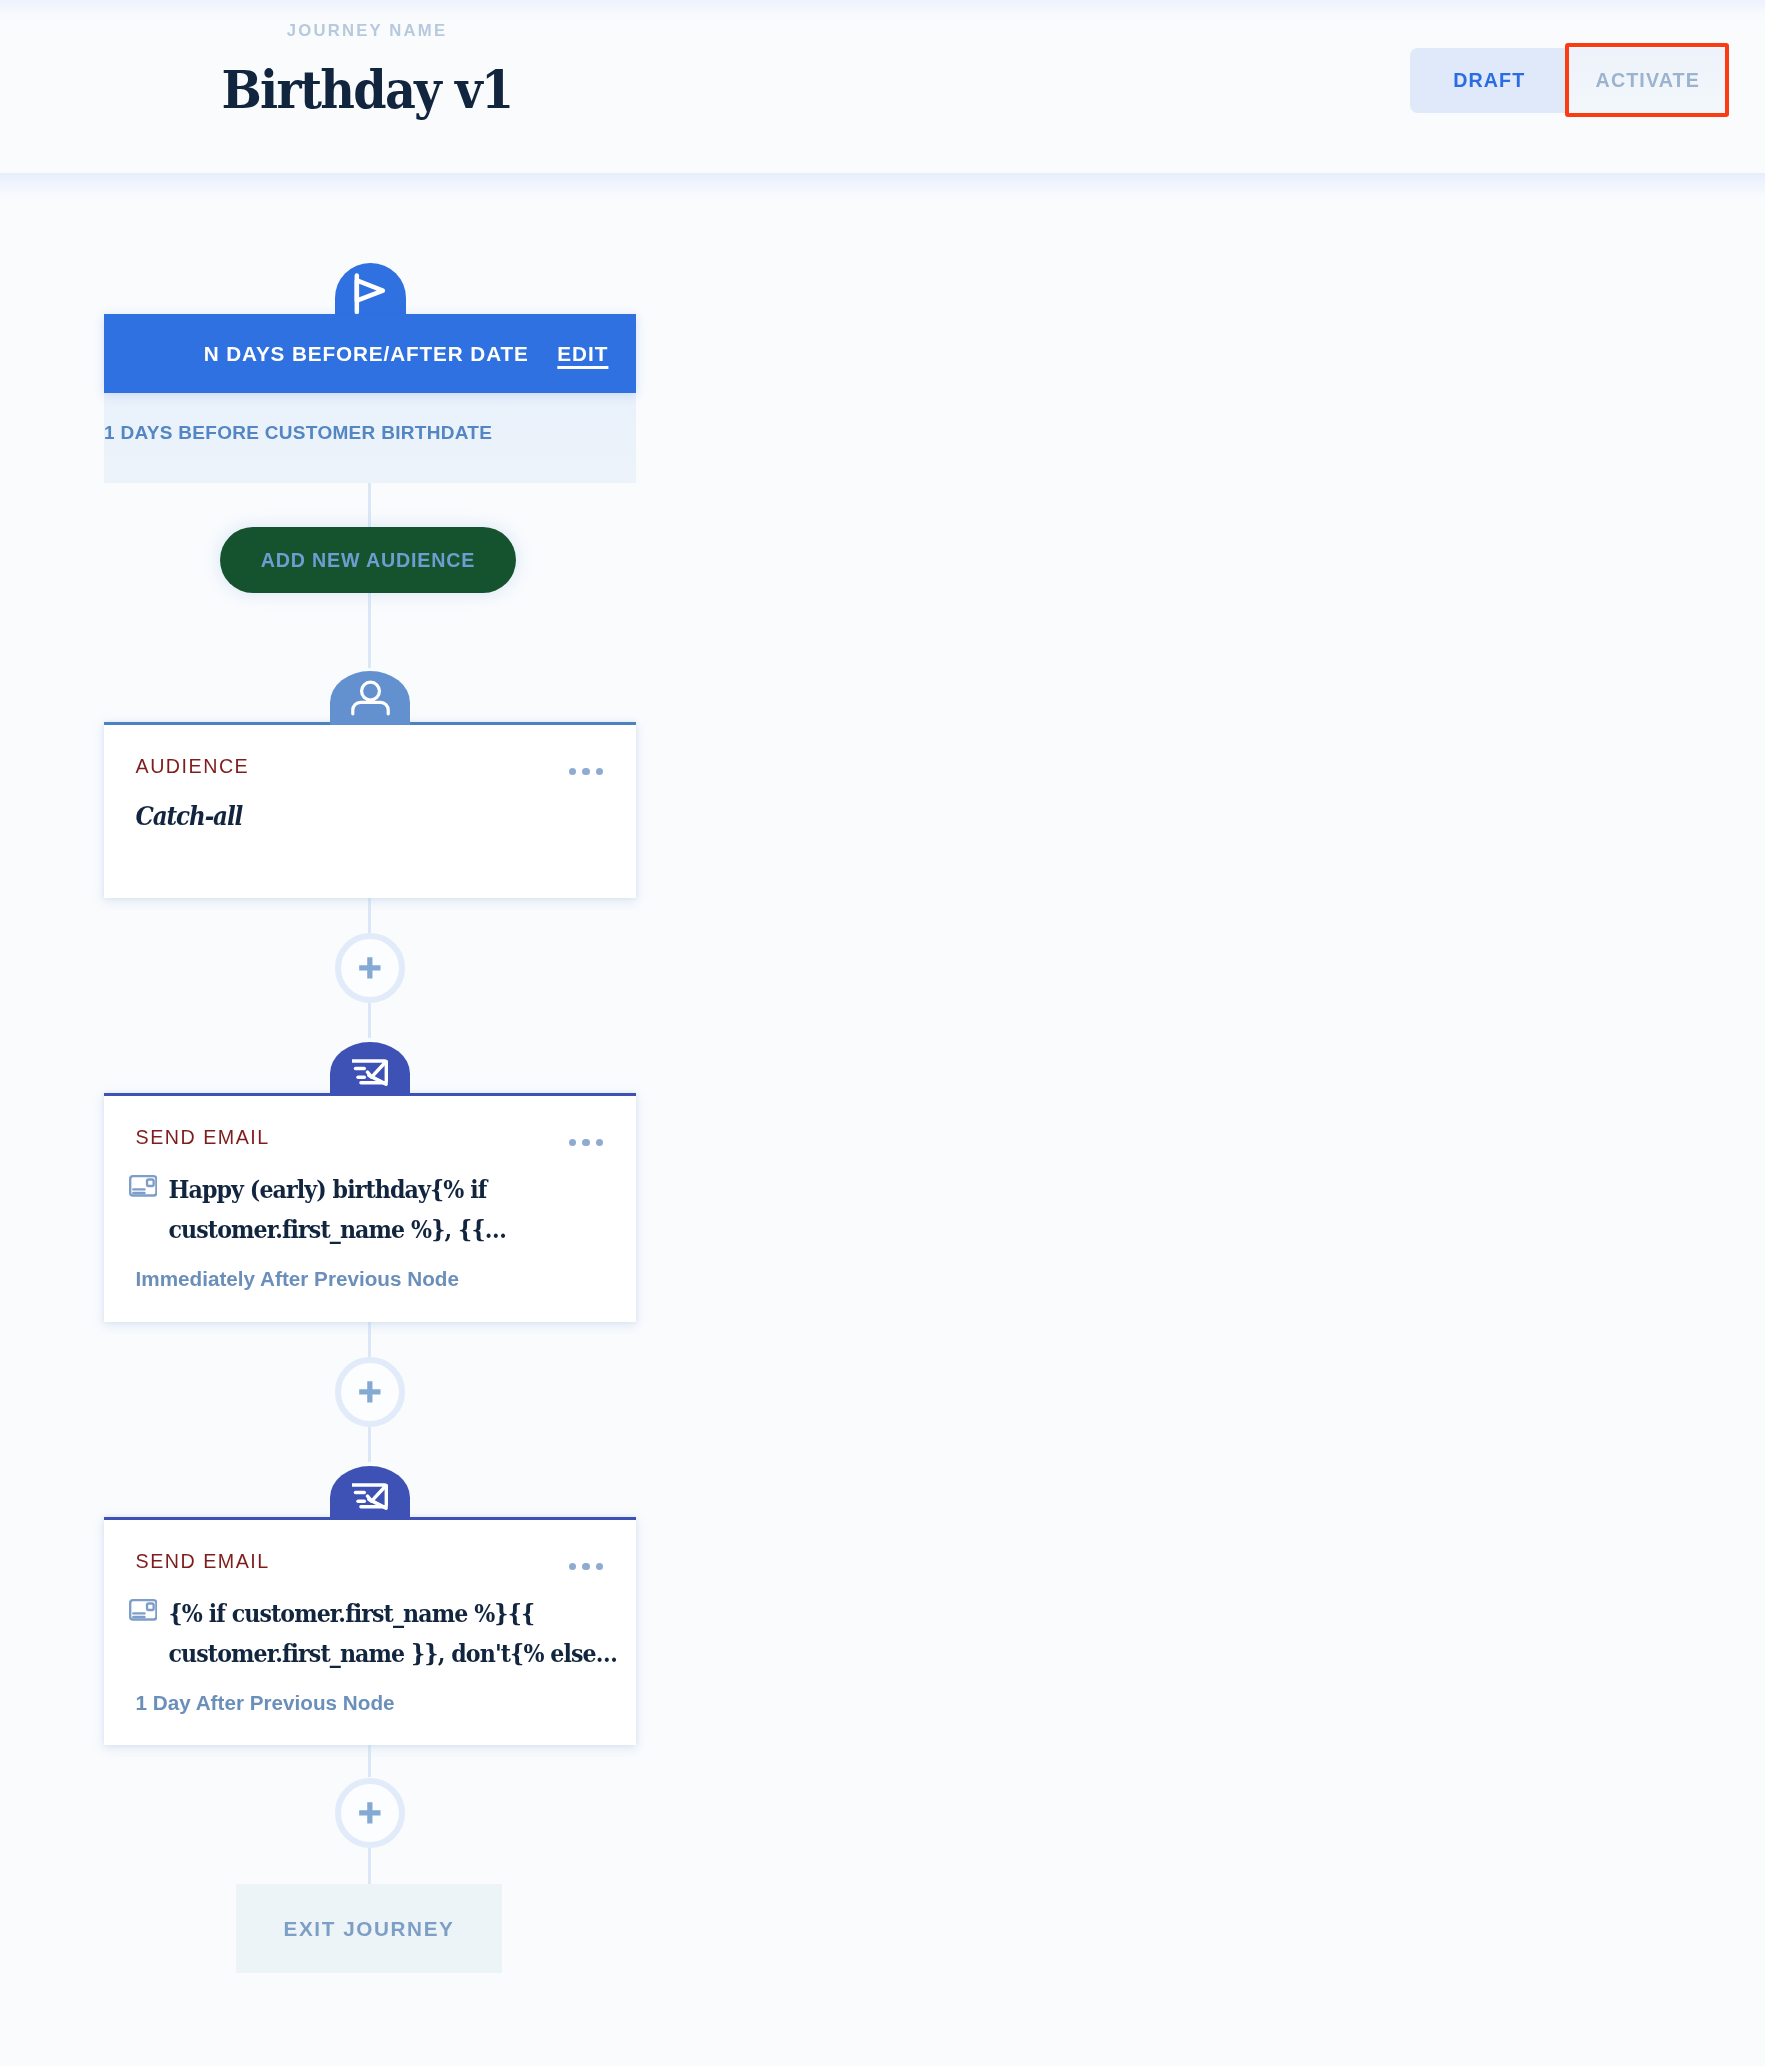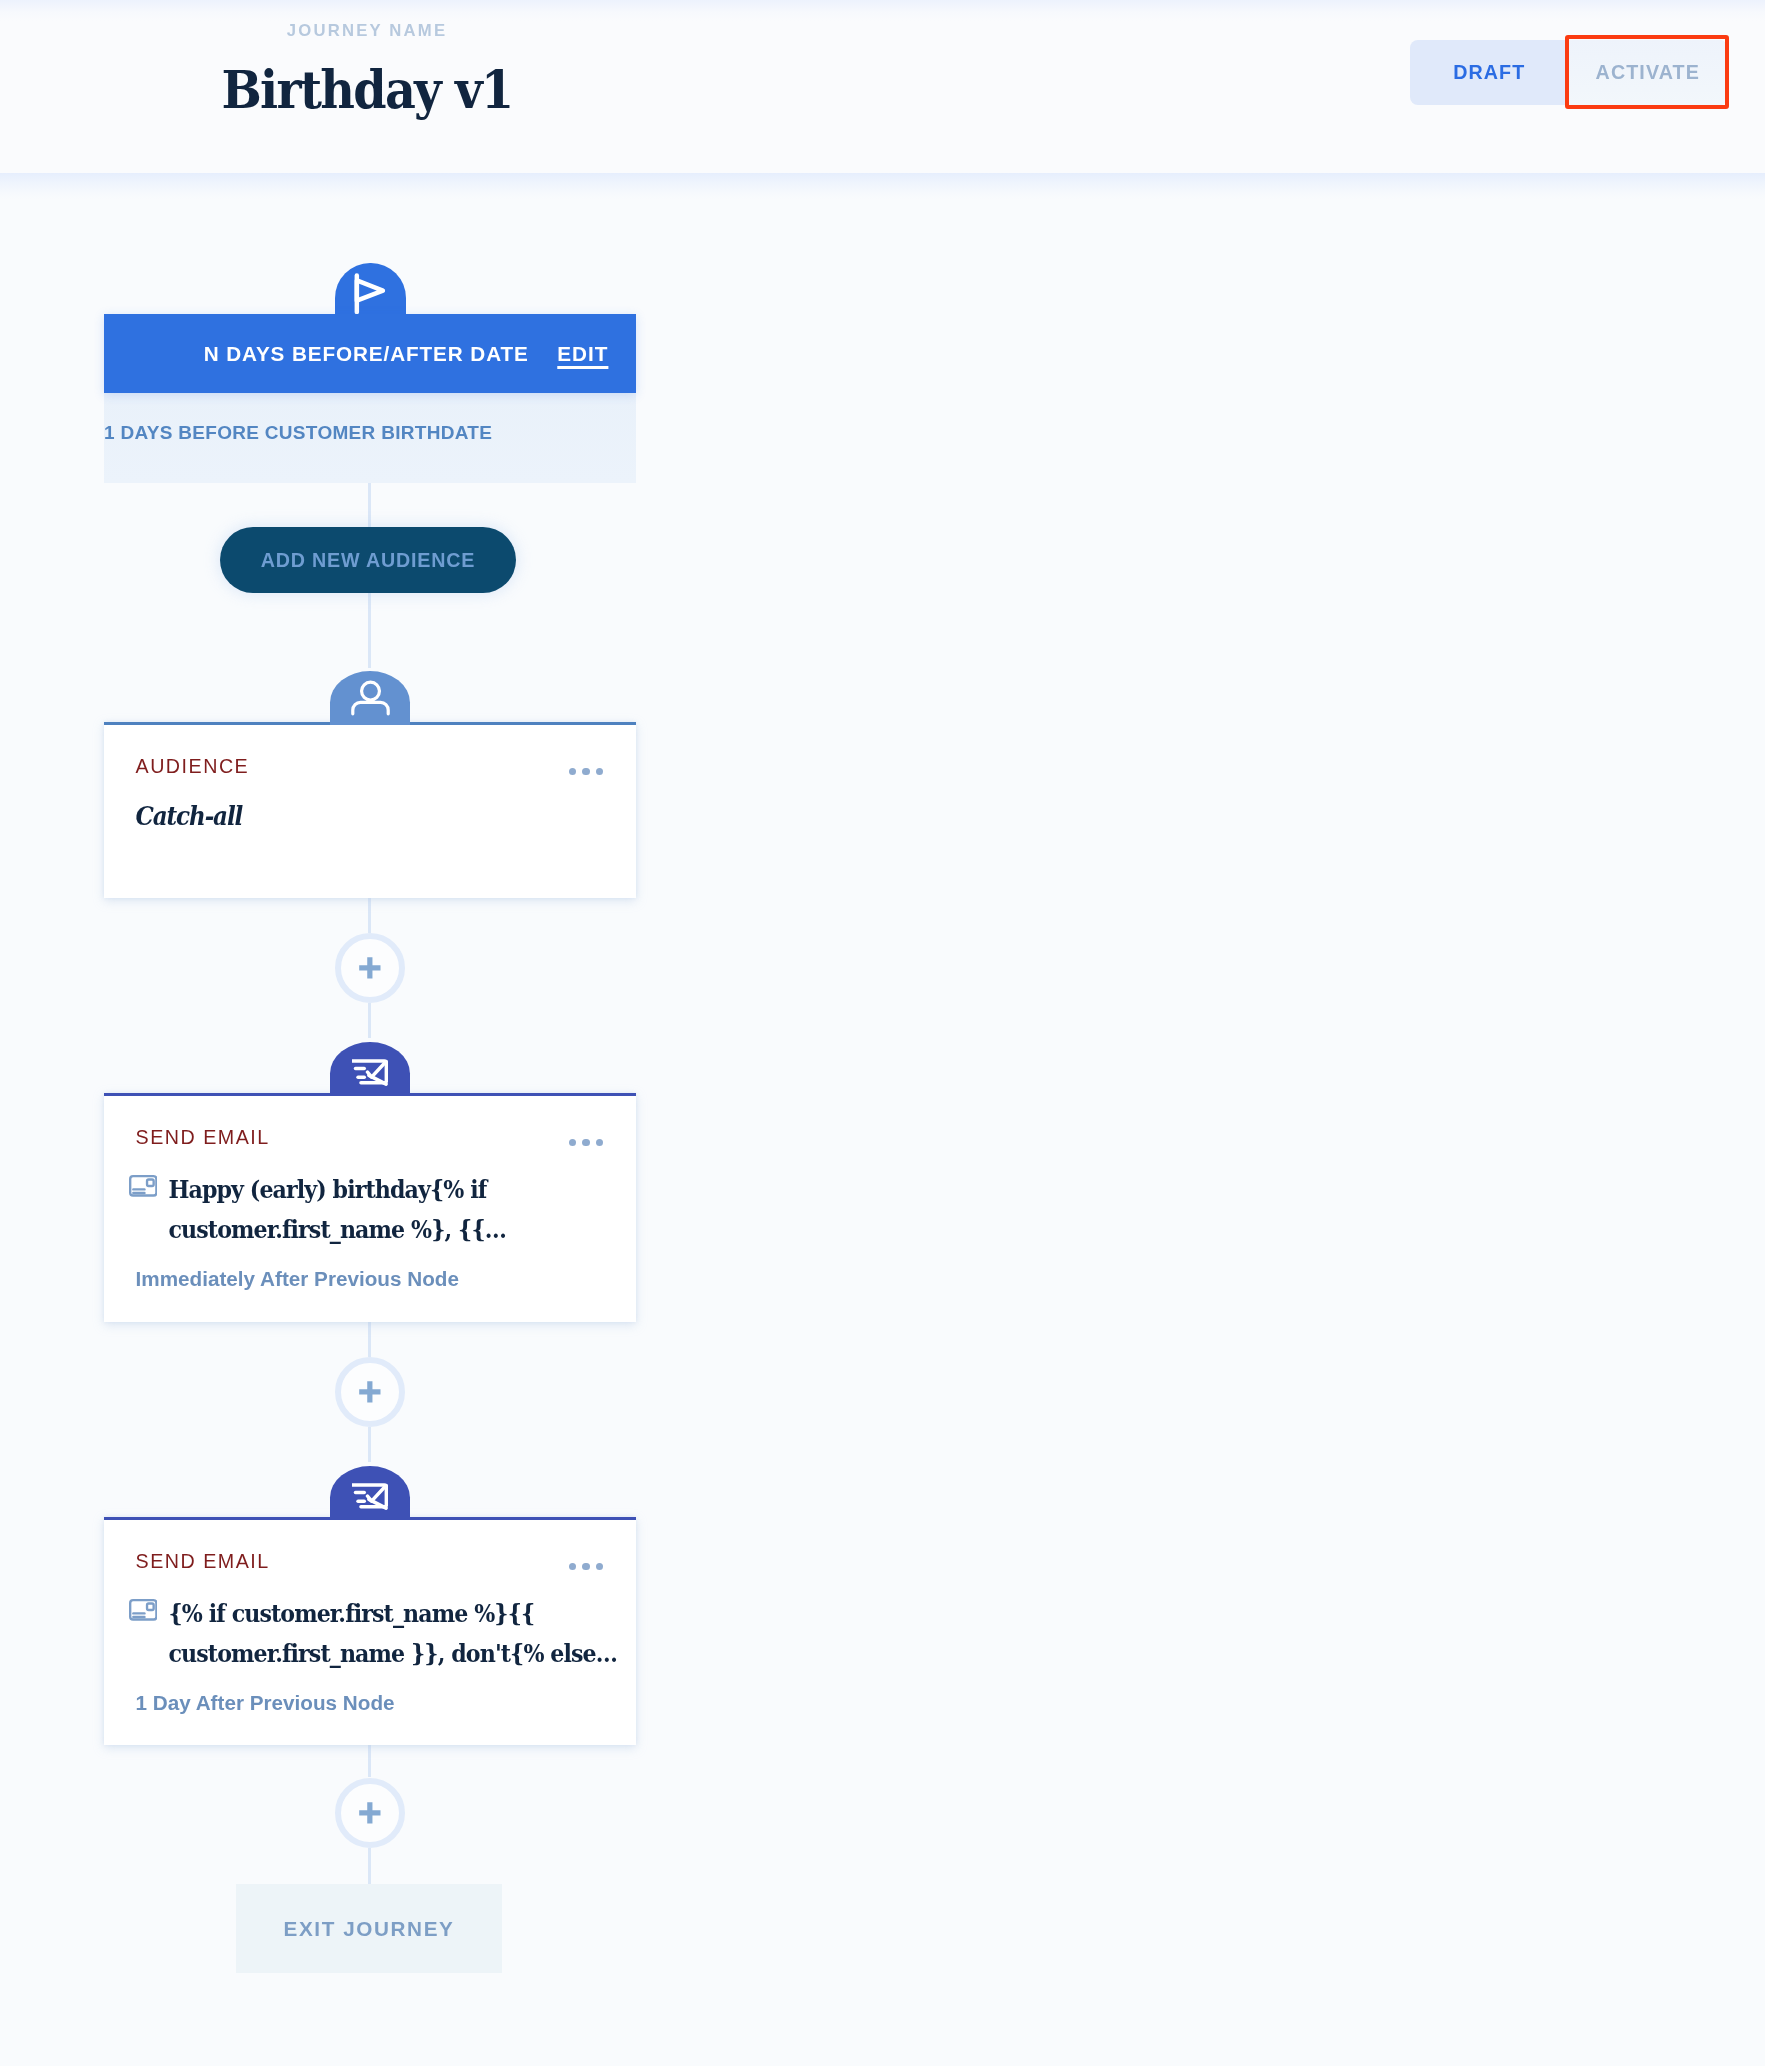--- a/index.html
+++ b/index.html
@@ -28,21 +28,21 @@
     font-size:16.7px; font-weight:bold; letter-spacing:2.2px;
     color:#b7c9de;
   }
   .jtitle {
     margin-top:17.7px;
     font-family:"DejaVu Serif Condensed","DejaVu Serif", serif;
     font-size:53px; font-weight:bold; letter-spacing:-1.7px;
     color:#11253f;
   }
 
-  .toggle-wrap { position:absolute; left:1410px; top:40px; width:317px; height:65px; }
+  .toggle-wrap { position:absolute; left:1410px; top:48px; width:317px; height:65px; }
   .toggle {
     position:absolute; inset:0;
     background:#e0e9fa; border-radius:7.9px;
     display:flex;
   }
   .tg-btn {
     flex:1 1 50%;
     display:flex; align-items:center; justify-content:center;
     font-size:19.7px; font-weight:bold; letter-spacing:1.1px;
     background:transparent; border:0; cursor:pointer;
@@ -103,21 +103,21 @@
     padding-top:28.6px;
   }
   .trigger-detail {
     font-size:19px; font-weight:bold; letter-spacing:0.3px; color:#5386c2;
   }
 
   
   .pill {
     position:absolute; left:220px; top:358px;
     width:296px; height:66px; border-radius:33px;
-    background:#0c4a6e; box-shadow:0 0 15.8px rgba(175,204,240,0.45);
+    background:#14532d; box-shadow:0 0 15.8px rgba(175,204,240,0.45);
     display:flex; align-items:center; justify-content:center;
     cursor:pointer;
   }
   .pill span {
     font-size:19.7px; font-weight:bold; letter-spacing:0.8px; color:#6f9dd1;
   }
 
   
   .card {
     position:absolute; left:104px; width:532px;

